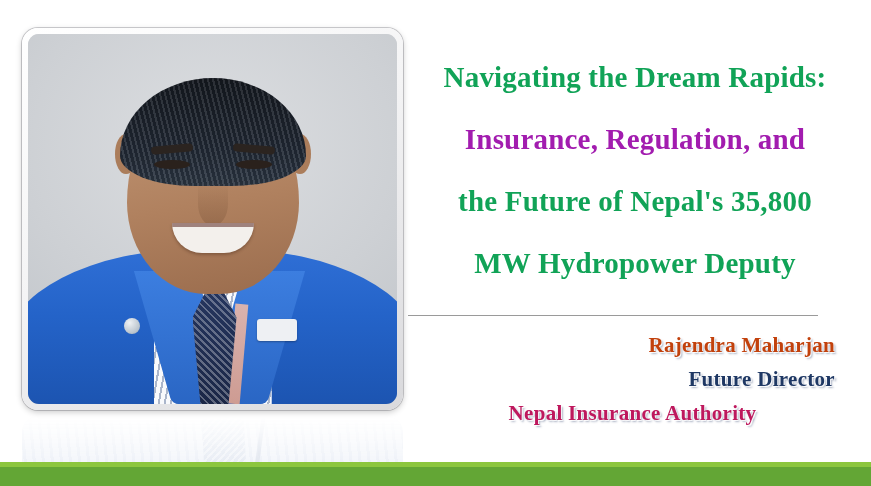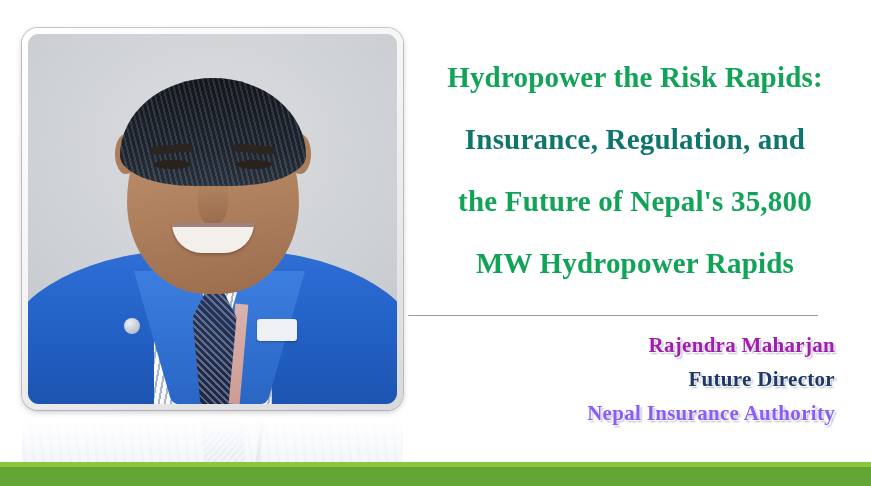--- a/index.html
+++ b/index.html
@@ -322,30 +322,30 @@
     </div>
   </div>
 
   <div class="photo-reflection">
     <div class="refl-inner"></div>
     <div class="refl-tie"></div>
     <div class="refl-stripe"></div>
   </div>
 
   <div class="title-block">
-    <div class="title-line" style="color: rgb(17, 163, 87);">Hydropower the Risk Rapids:</div>
-    <div class="title-line" style="color: #0f766e; font-family: Liberation Serif, serif;">Insurance, Regulation, and</div>
+    <div class="title-line" style="color: rgb(17, 163, 87);">Navigating the Dream Rapids:</div>
+    <div class="title-line" style="color: #a21caf; font-family: Liberation Serif, serif;">Insurance, Regulation, and</div>
     <div class="title-line" style="color: rgb(17, 163, 87);">the Future of Nepal's 35,800</div>
-    <div class="title-line" style="color: rgb(17, 163, 87);">MW Hydropower Rapids</div>
+    <div class="title-line" style="color: rgb(17, 163, 87);">MW Hydropower Deputy</div>
   </div>
 
   <div class="divider-h" style="background: rgb(154, 154, 154);"></div>
 
   <div class="speaker-block">
-    <div class="speaker-line" style="color: #a21caf;">Rajendra Maharjan</div>
+    <div class="speaker-line" style="color: #c2410c;">Rajendra Maharjan</div>
     <div class="speaker-line" style="color: rgb(31, 56, 100);">Future Director</div>
-    <div class="speaker-line" style="color: #8b5cf6;">Nepal Insurance Authority</div>
+    <div class="speaker-line" style="color: #be185d; text-align: center;">Nepal Insurance Authority</div>
   </div>
 
   <div class="band-light" style="background: rgb(140, 198, 62);"></div>
   <div class="band-main" style="background: rgb(99, 166, 53);"></div>
 
 </div>
 
 </body></html>

